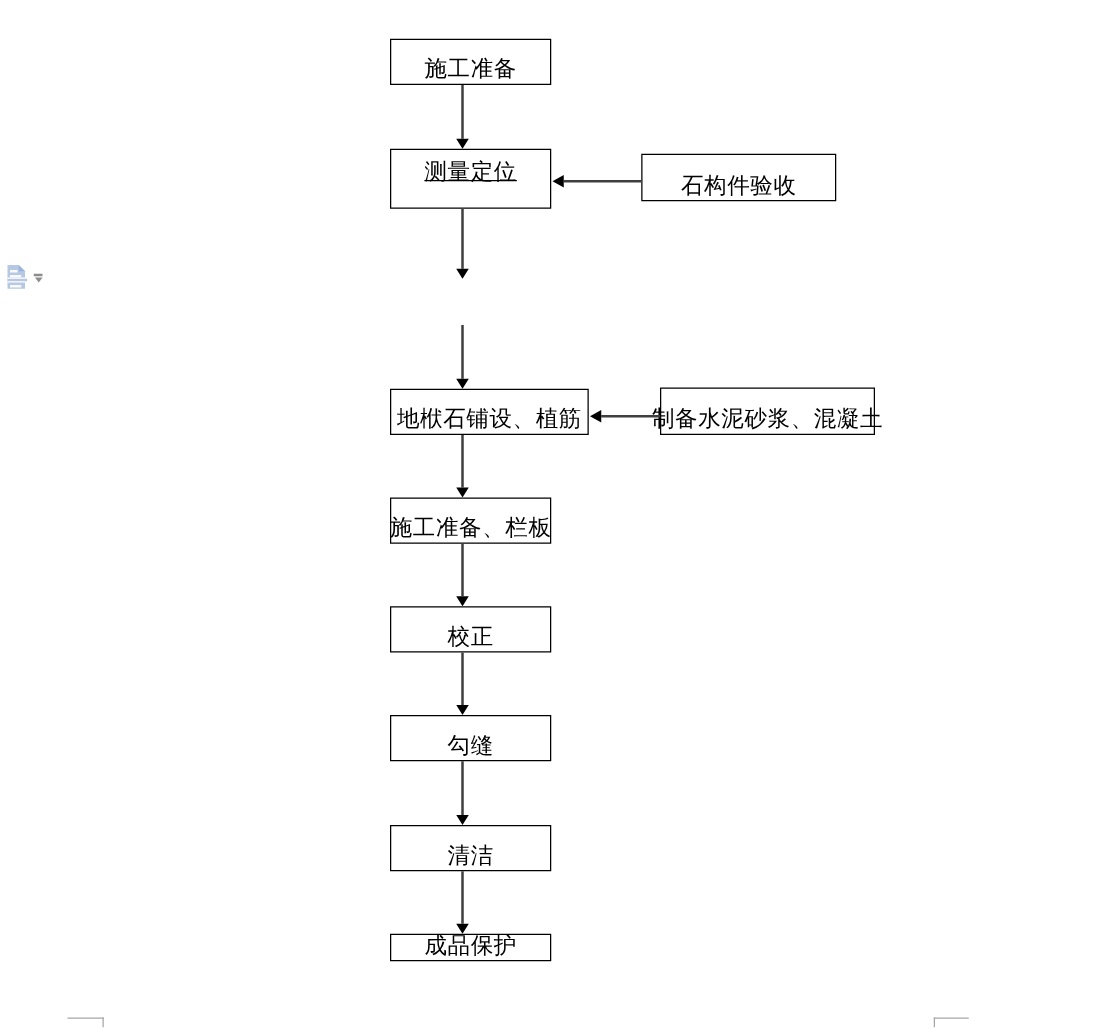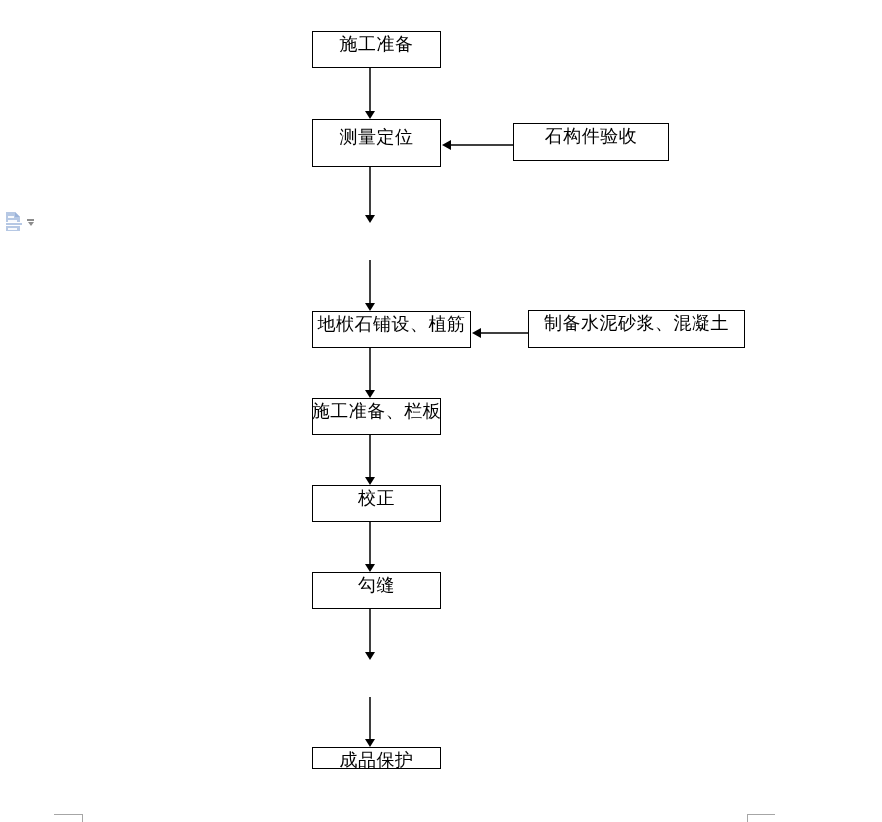--- a/index.html
+++ b/index.html
@@ -12,27 +12,27 @@
     font-family: "DejaVu Sans", sans-serif;
     color: #000;
   }
   
   .node {
     position: absolute;
     box-sizing: border-box;
     border: 1px solid #000;
     background: #fff;
     display: flex;
-    align-items: flex-start;
+    align-items: flex-end;
     justify-content: center;
     font-size: 18px;
     letter-spacing: 0.5px;
     white-space: nowrap;
   }
-  .node.align-top { align-items: flex-start; padding-top: 5px; }
+  .node.align-top { align-items: flex-start; padding-top: 5px; text-decoration: underline; }
   
   .v-arrow { position: absolute; width: 12px; }
   .v-arrow .stem {
     position: absolute; left: 5px; top: 0; width: 2px;
     background: #3f3f3f;
   }
   .v-arrow .head-down {
     position: absolute; left: 1px; bottom: 0;
     width: 0; height: 0;
     border-left: 5px solid transparent;
@@ -110,30 +110,33 @@
   </div>
 
   <div class="node" style="left:312px; top:485px; width:129px; height:37px">
     <span>校正</span>
   </div>
 
   <div class="node" style="left:312px; top:572px; width:129px; height:37px">
     <span>勾缝</span>
   </div>
 
+  <div class="node" style="left:312px; top:660px; width:129px; height:37px">
+    <span>清洁</span>
+  </div>
 
   <div class="node" style="left:312px; top:747px; width:129px; height:22px">
     <span>成品保护</span>
   </div>
 
   <div class="node" style="left:513px; top:123px; width:156px; height:38px">
     <span>石构件验收</span>
   </div>
 
-  <div class="node" style="left:528px; top:310px; width:217px; height:38px">
+  <div class="node" style="left:528px; top:310px; width:172px; height:38px">
     <span>制备水泥砂浆、混凝土</span>
   </div>
 
   <div class="v-arrow" style="left:364px; top:68px;  height:51px">
     <span class="stem" style="height:43px"></span>
     <span class="head-down"></span>
   </div>
   <div class="v-arrow" style="left:364px; top:167px; height:56px">
     <span class="stem" style="height:48px"></span>
     <span class="head-down"></span>

